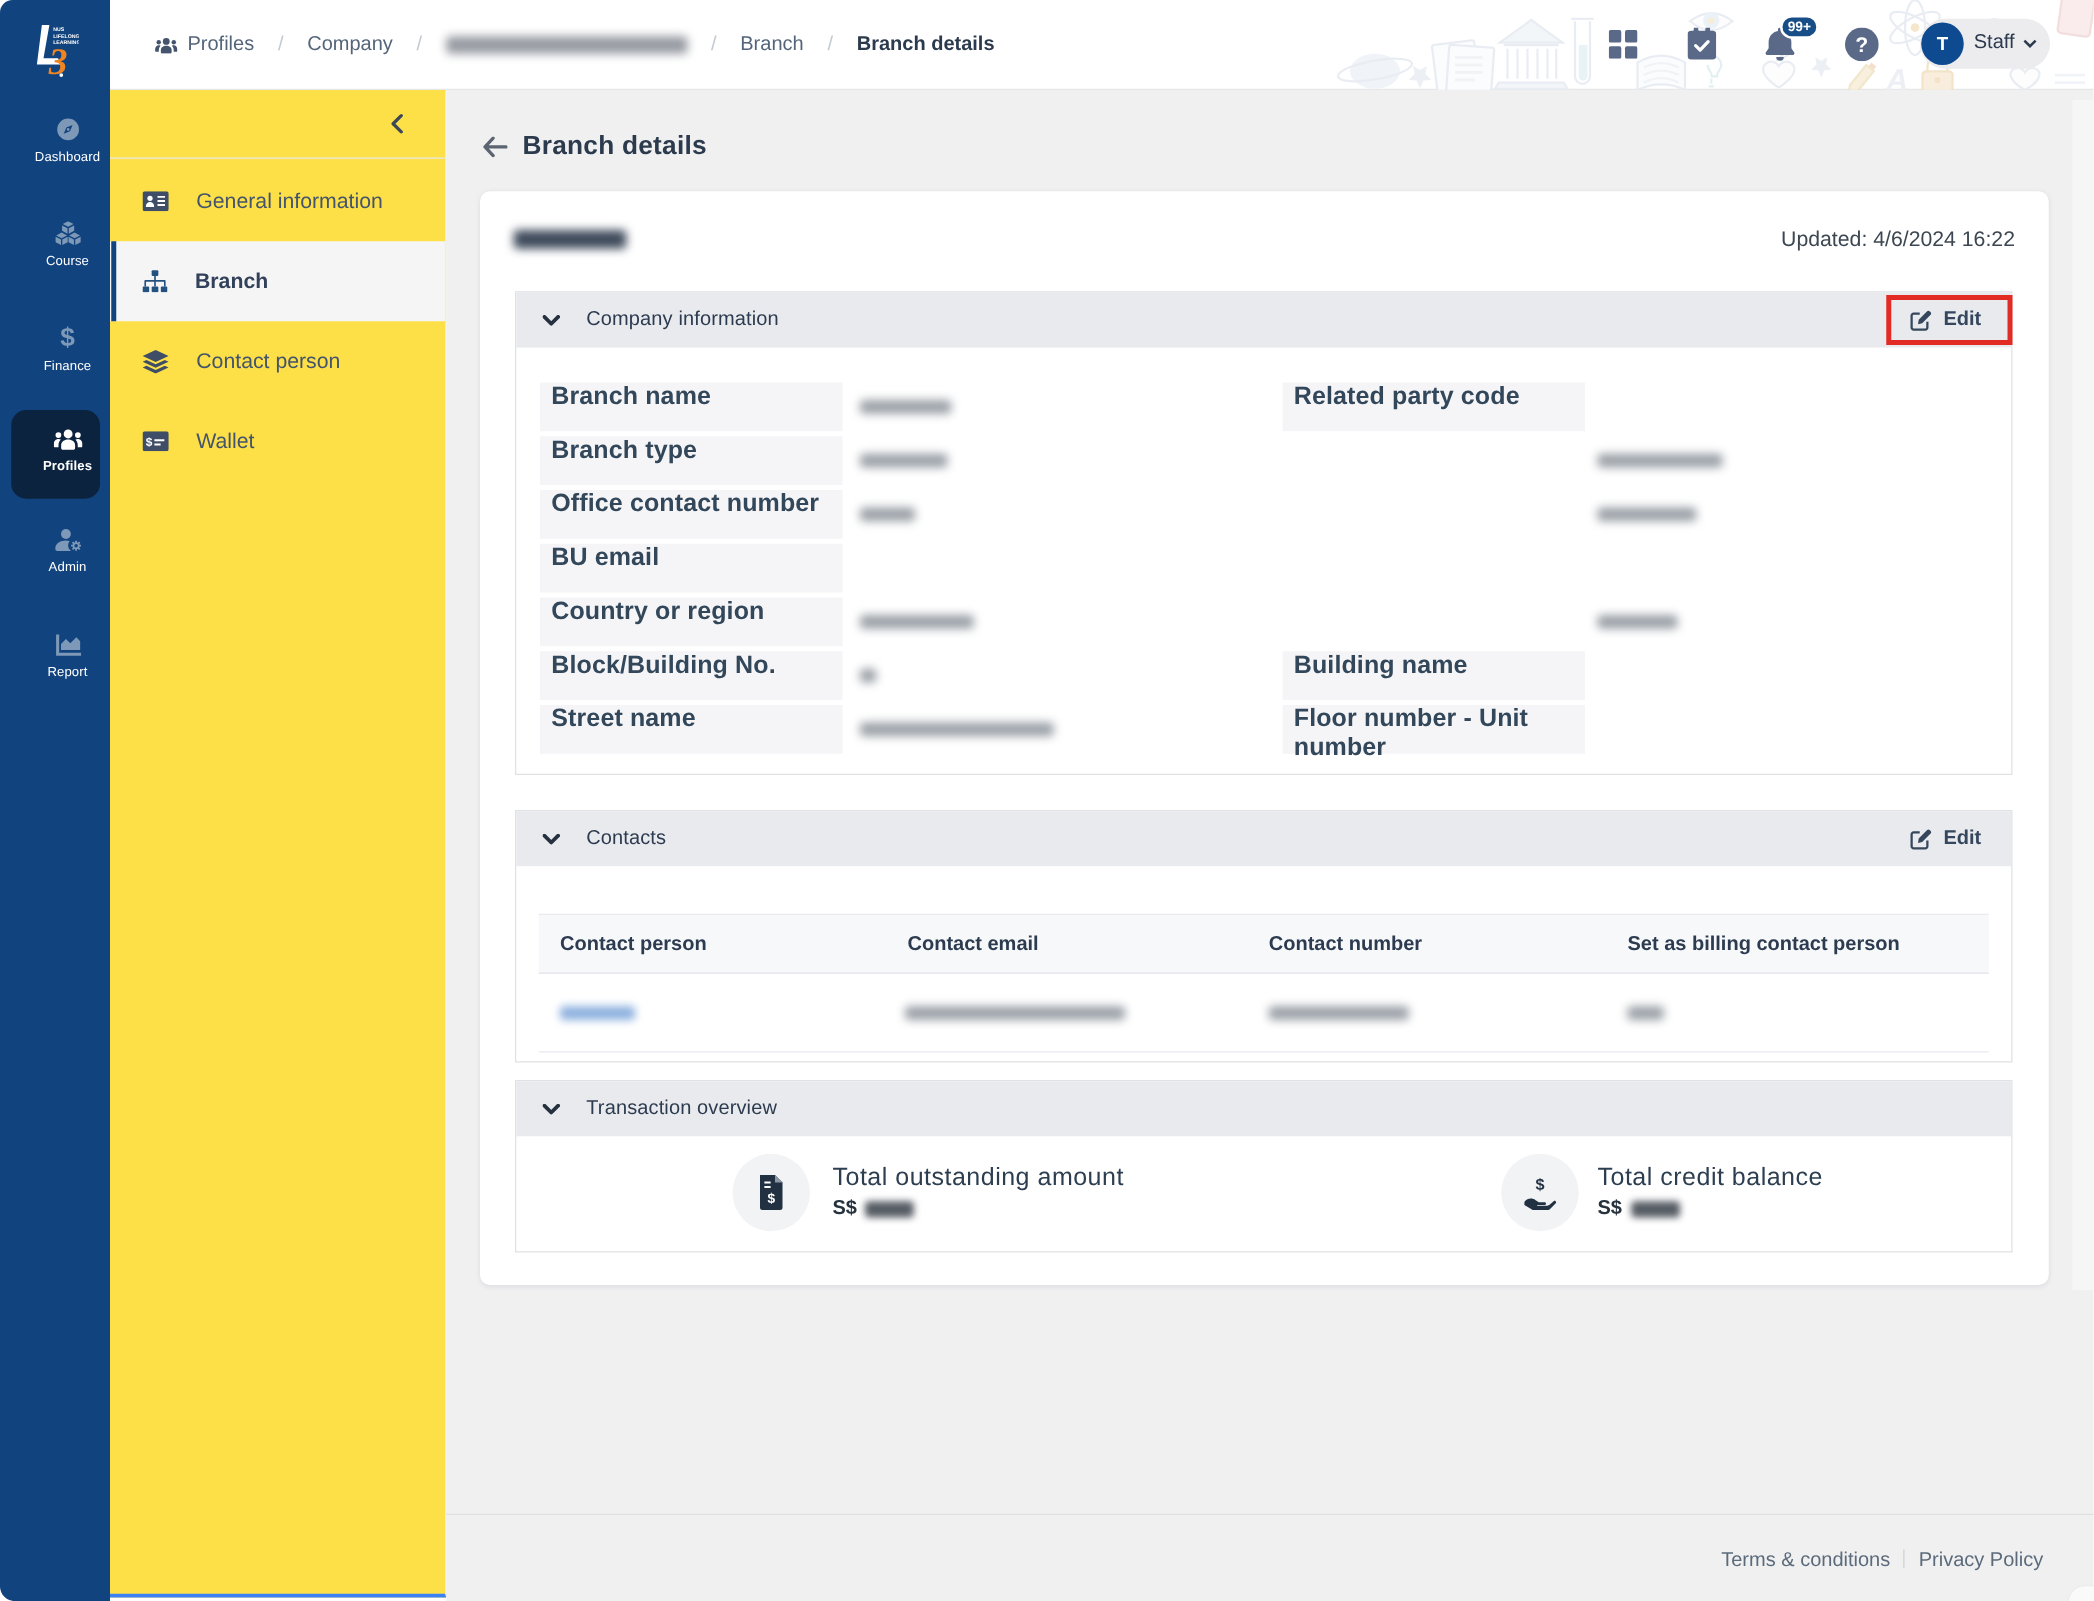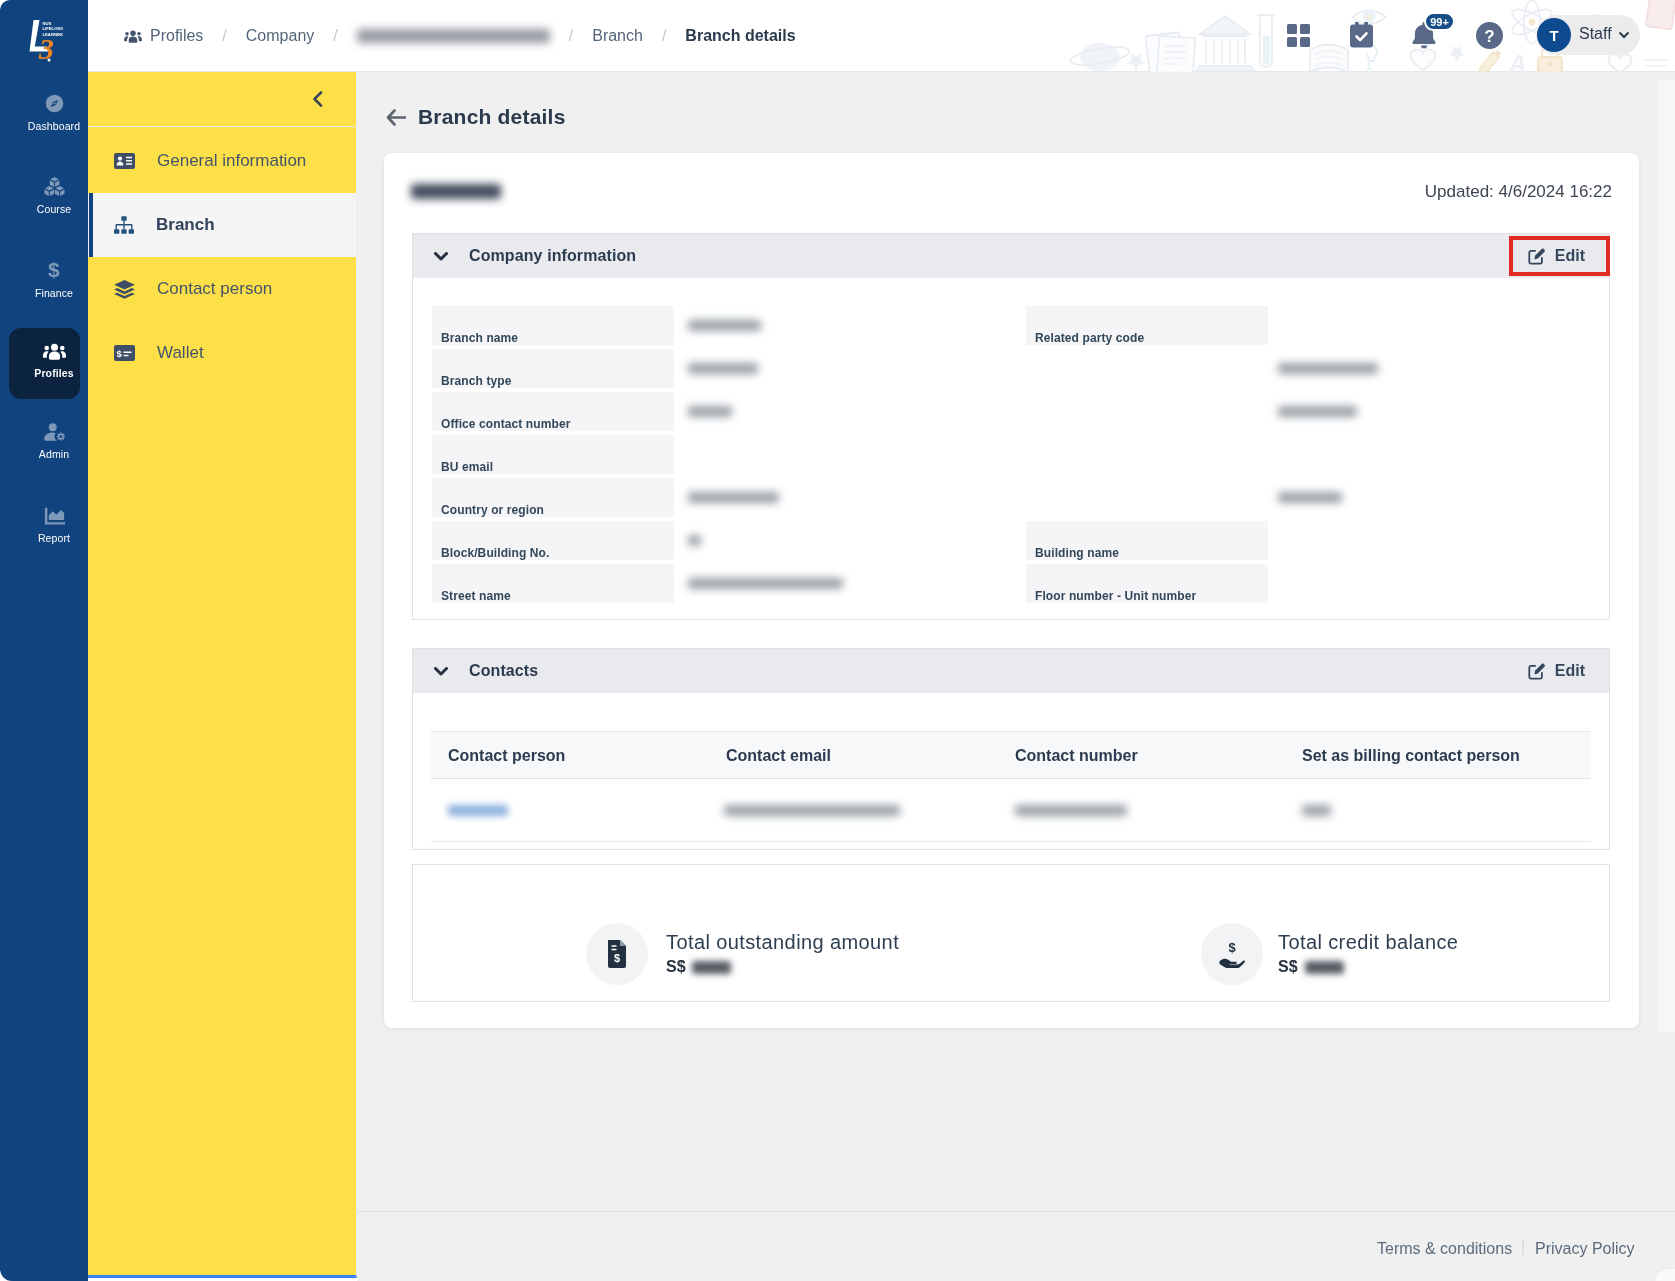--- a/index.html
+++ b/index.html
@@ -31,25 +31,25 @@
 
 
 #main { position:absolute; left:357px; top:72px; width:1318px; height:1209px; background:#f0f0f1; }
 #pagehead { position:absolute; left:29px; top:33px; display:flex; align-items:center; }
 #pagehead h1 { font-size:21px; color:#2c3a4d; margin-left:12px; letter-spacing:0.2px; }
 #card { position:absolute; left:27px; top:81px; width:1255px; height:875px; background:#fff; border-radius:8px; box-shadow:0 1px 4px rgba(60,64,80,0.10); }
 
 .secbox { position:absolute; left:28px; width:1198px; border:1px solid #e0e1e5; }
 .secbar { position:relative; height:44px; background:#e9eaee; display:flex; align-items:center; }
 .secbar .chev { margin-left:21px; }
-.secbar .sectitle { margin-left:21px; font-size:16px; font-weight:bold; color:#2c3b4f; letter-spacing:0.1px; }
+.secbar .sectitle { margin-left:21px; font-size:16px; font-weight:normal; color:#2c3b4f; letter-spacing:0.1px; }
 .editbtn { position:absolute; right:7px; top:0; height:44px; display:flex; align-items:center; font-size:16px; font-weight:bold; color:#34475c; }
 .editbtn svg { margin-right:9px; }
 
-.flabel { position:absolute; width:242px; height:39px; background:#f5f5f7; display:flex; align-items:flex-end; font-size:12px; font-weight:bold; color:#33475b; }
+.flabel { position:absolute; width:242px; height:39px; background:#f5f5f7; display:flex; align-items:flex-start; font-size:20px; font-weight:bold; color:#33475b; }
 .flabel span { margin-left:9px; letter-spacing:0.1px; }
 
 .blur { position:absolute; border-radius:3px; }
 
 
 #ctable { position:absolute; left:18px; top:82px; width:1160px; }
 #ctable .thead { position:relative; height:48px; background:#f7f8fa; border-top:1px solid #e9ebef; border-bottom:1px solid #e2e4e8; }
 #ctable .th { position:absolute; top:0; height:48px; display:flex; align-items:center; font-size:16px; font-weight:bold; color:#2c3b4f; }
 #ctable .trow { position:relative; height:63px; border-bottom:1px solid #e8eaee; }
 
@@ -380,20 +380,26 @@
           <div class="trow">
             <div class="blur" style="left:17px;top:26px;width:60px;height:11px;background:#8cb0de;filter:blur(3.5px)"></div>
             <div class="blur" style="left:293px;top:26px;width:176px;height:11px;background:#9aa0a7;filter:blur(4px)"></div>
             <div class="blur" style="left:584px;top:26px;width:112px;height:11px;background:#9aa0a7;filter:blur(4px)"></div>
             <div class="blur" style="left:871px;top:26px;width:29px;height:11px;background:#9aa0a7;filter:blur(4px)"></div>
           </div>
         </div>
       </div>
 
       <div class="secbox" style="top:711px;height:138px">
+        <div class="secbar">
+          <svg class="chev" width="14" height="9" viewBox="0 0 14 9">
+              <path d="M1.5 1.5 L7 7 L12.5 1.5" fill="none" stroke="#26313f" stroke-width="3" stroke-linecap="round" stroke-linejoin="round"></path>
+            </svg>
+          <span class="sectitle">Transaction overview</span>
+        </div>
         <div class="txcircle" style="left:173px;top:58px">
           <svg width="22" height="28" viewBox="0 0 22 28">
               <path d="M2 0 h12 l6 6 v20 a2 2 0 0 1 -2 2 H4 a2 2 0 0 1 -2 -2 z" fill="#223142"></path>
               <path d="M14 0 l6 6 h-6 z" fill="#8d98a5"></path>
               <path d="M5.5 6 h5 M5.5 9.5 h5" stroke="#ffffff" stroke-width="1.6"></path>
               <text x="11" y="22" font-size="11" font-weight="bold" fill="#ffffff" text-anchor="middle" font-family="Liberation Sans">$</text>
             </svg>
         </div>
         <div class="txtitle" style="left:253px;top:66px">Total outstanding amount</div>
         <div class="txamount" style="left:253px;top:93px">S$</div>

